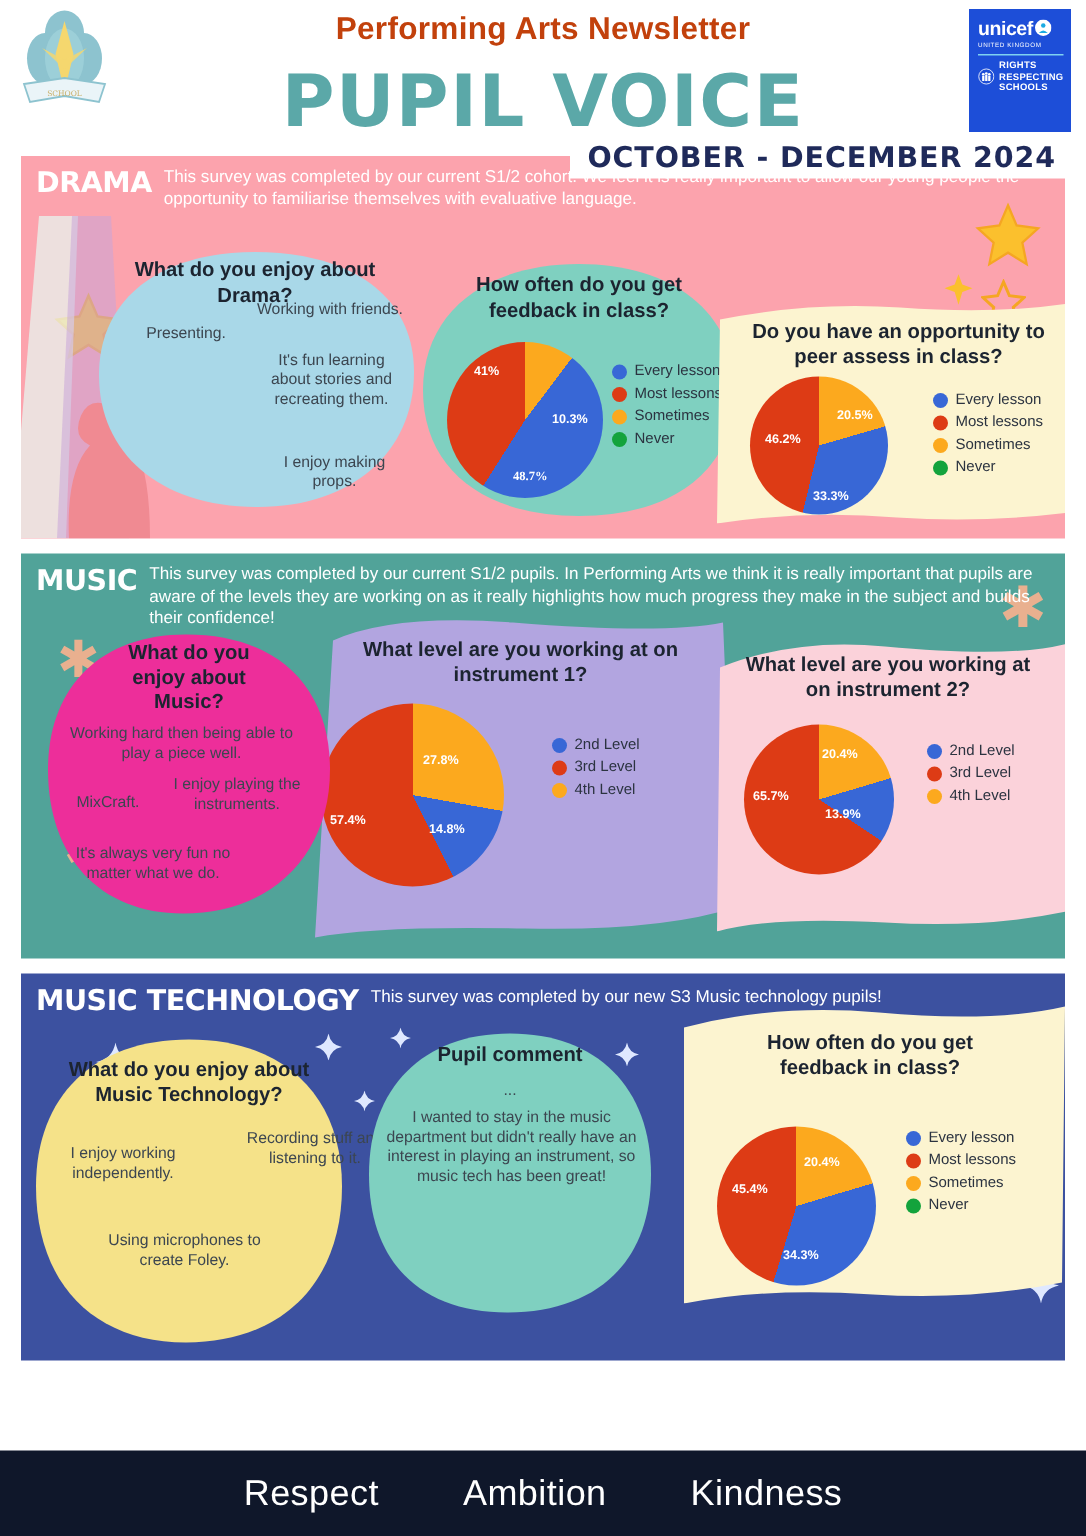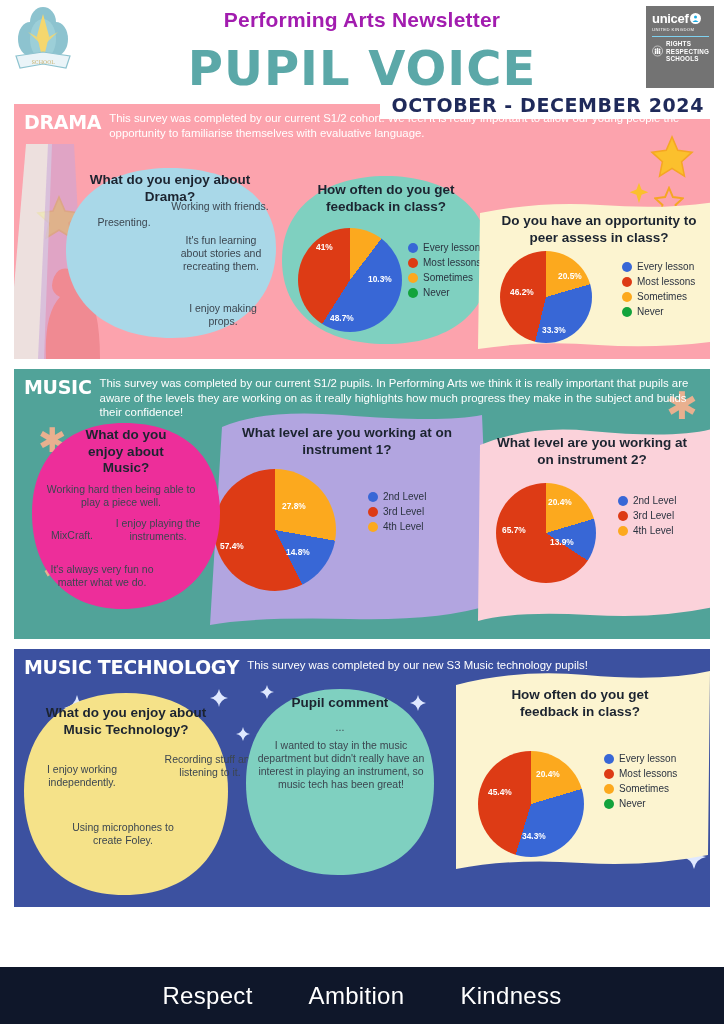--- a/index.html
+++ b/index.html
@@ -11,32 +11,32 @@
     position: relative;
   }
   .page { position: relative; width: 724px; height: 1024px; }
 
   
   .header { position: relative; height: 100px; }
   .crest { position: absolute; left: 8px; top: 6px; width: 70px; height: 74px; }
   .newsletter-kicker {
     position: absolute; left: 0; right: 0; top: 8px;
     text-align: center; font-size: 21px; font-weight: bold;
-    color: #a21caf; letter-spacing: .2px;
+    color: #c2410c; letter-spacing: .2px;
   }
   .main-title {
     position: absolute; left: 0; right: 0; top: 40px;
     text-align: center;
     font-size: 48px; font-weight: bold; letter-spacing: 1px;
     color: #5ba8a8;
     font-family: "DejaVu Sans", sans-serif;
   }
   .unicef-logo {
     position: absolute; right: 10px; top: 6px;
-    width: 68px; height: 82px; background: #737373;
+    width: 68px; height: 82px; background: #1d4ed8;
     color: #fff; padding: 6px 5px 4px 6px;
   }
   .unicef-word { font-size: 13px; font-weight: bold; letter-spacing: -.3px; line-height: 13px;}
   .unicef-uk { font-size: 4.2px; letter-spacing: .4px; margin-top: 2px; }
   .unicef-rule { height:1px; background:#7fd2f0; margin:4px 0 3px; }
   .rrs-row { display: flex; align-items: center; gap: 3px; }
   .rrs-text { font-size: 6.3px; font-weight: bold; line-height: 7.6px; letter-spacing: .2px; }
 
   
   .section { position: relative; overflow: hidden; }
@@ -205,21 +205,21 @@
     <div class="blob" style="left:266px;top:70px;width:212px;height:172px;">
       <svg width="212" height="172" viewBox="0 0 212 172" style="position:absolute;left:0;top:0;">
         <path d="M106 2 C168 2 210 34 210 86 C210 140 168 170 106 170 C44 170 2 140 2 86 C2 34 44 2 106 2 Z" fill="#7fd0c0"></path>
       </svg>
       <div class="blob-inner">
         <div class="q-title" style="padding:8px 22px 0 22px;">How often do you get feedback in class?</div>
         <div class="pie" style="left:18px;top:54px;width:104px;height:104px;
              background: conic-gradient(from 0deg, #fca91e 0 37.1deg, #3867d6 37.1deg 212.4deg, #dd3b15 212.4deg 360deg);"></div>
         <div class="pie-lbl" style="left:36px;top:68px;">41%</div>
         <div class="pie-lbl" style="left:88px;top:100px;">10.3%</div>
-        <div class="pie-lbl" style="left:50px;top:139px;">48.7%</div>
+        <div class="pie-lbl" style="left:62px;top:139px;font-family:Liberation Serif, serif;">48.7%</div>
         <div class="legend" style="left:128px;top:68px;">
           <div class="legend-row">
               <span class="legend-dot" style="background:#3867d6"></span>
               <span class="legend-txt">Every lesson</span>
             </div>
           <div class="legend-row">
               <span class="legend-dot" style="background:#dd3b15"></span>
               <span class="legend-txt">Most lessons</span>
             </div>
           <div class="legend-row">

